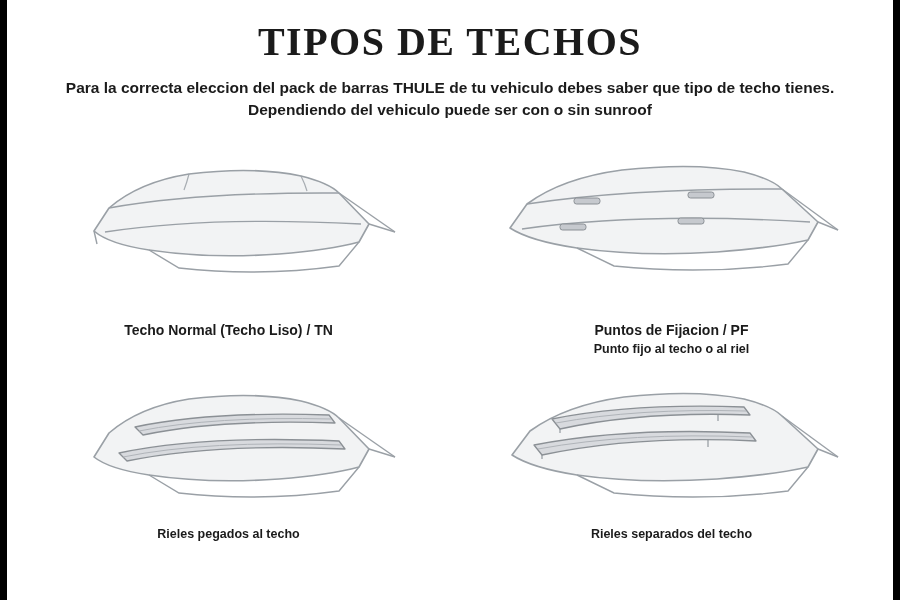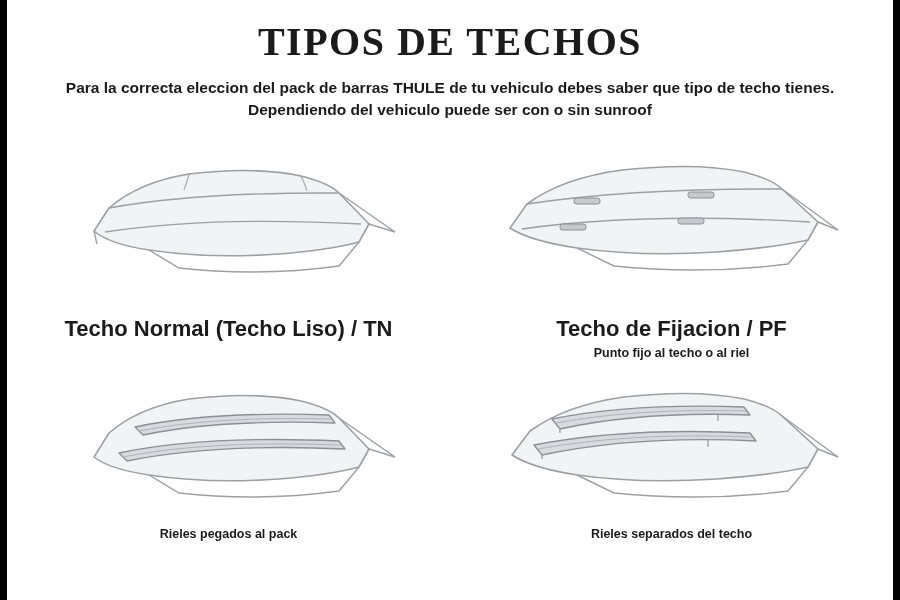--- a/index.html
+++ b/index.html
@@ -74,23 +74,23 @@
     height: 150px;
     position: relative;
   }
   .art svg {
     display: block;
     width: 100%;
     height: 100%;
   }
   .cap {
     text-align: center;
-    font-size: 22px;
-    font-weight: bold;
-    margin-top: 20px;
+    font-size: 14px;
+    font-weight: bold;
+    margin-top: 26px;
     font-family: "Liberation Sans", sans-serif;
   }
   .subcap {
     text-align: right;
     font-size: 12.5px;
     font-weight: bold;
     margin-top: 4px;
     font-family: "Liberation Sans", sans-serif;
   }
   .r2 .art {
@@ -151,21 +151,21 @@
             </g>
 
             <g fill="#c6c9ce" stroke="#8b9095" stroke-width="1">
               <rect x="92" y="52" width="26" height="6" rx="2.5"></rect>
               <rect x="206" y="46" width="26" height="6" rx="2.5"></rect>
               <rect x="78" y="78" width="26" height="6" rx="2.5"></rect>
               <rect x="196" y="72" width="26" height="6" rx="2.5"></rect>
             </g>
           </svg>
         </div>
-        <div class="cap">Techo de Fijacion / PF</div>
+        <div class="cap">Puntos de Fijacion / PF</div>
         <div class="subcap">Punto fijo al techo o al riel</div>
       </div>
 
       <div class="cell r2">
         <div class="art">
           <svg viewBox="0 0 380 152" xmlns="http://www.w3.org/2000/svg">
             <g fill="#f2f3f4" stroke="#9aa0a6" stroke-width="1.6" stroke-linejoin="round">
               <path d="M55 86 L70 62 Q100 36 150 28 Q215 20 262 30 Q290 37 300 47 L330 78 L320 96 Q290 104 240 108 Q170 113 110 104 Q70 98 55 86 Z"></path>
             </g>
             <g fill="none" stroke="#9aa0a6" stroke-width="1.4">
@@ -177,21 +177,21 @@
             <g fill="#d8dade" stroke="#8b9095" stroke-width="1.3" stroke-linejoin="round">
               <path d="M96 56 Q170 40 290 44 L296 52 Q180 48 104 64 Z"></path>
               <path d="M80 82 Q165 64 300 70 L306 78 Q175 72 88 90 Z"></path>
             </g>
             <g fill="none" stroke="#b0b4b9" stroke-width="1">
               <path d="M100 60 Q175 45 292 48"></path>
               <path d="M84 86 Q168 69 302 74"></path>
             </g>
           </svg>
         </div>
-        <div class="subcap">Rieles pegados al pack</div>
+        <div class="subcap">Rieles pegados al techo</div>
       </div>
 
       <div class="cell r2">
         <div class="art">
           <svg viewBox="0 0 380 152" xmlns="http://www.w3.org/2000/svg">
             <g fill="#f2f3f4" stroke="#9aa0a6" stroke-width="1.6" stroke-linejoin="round">
               <path d="M30 84 L48 60 Q84 34 142 26 Q214 18 262 28 Q290 35 300 45 L336 78 L326 96 Q290 104 235 108 Q158 113 95 104 Q50 97 30 84 Z"></path>
             </g>
             <g fill="none" stroke="#9aa0a6" stroke-width="1.4">
               <path d="M300 45 L356 86"></path>

